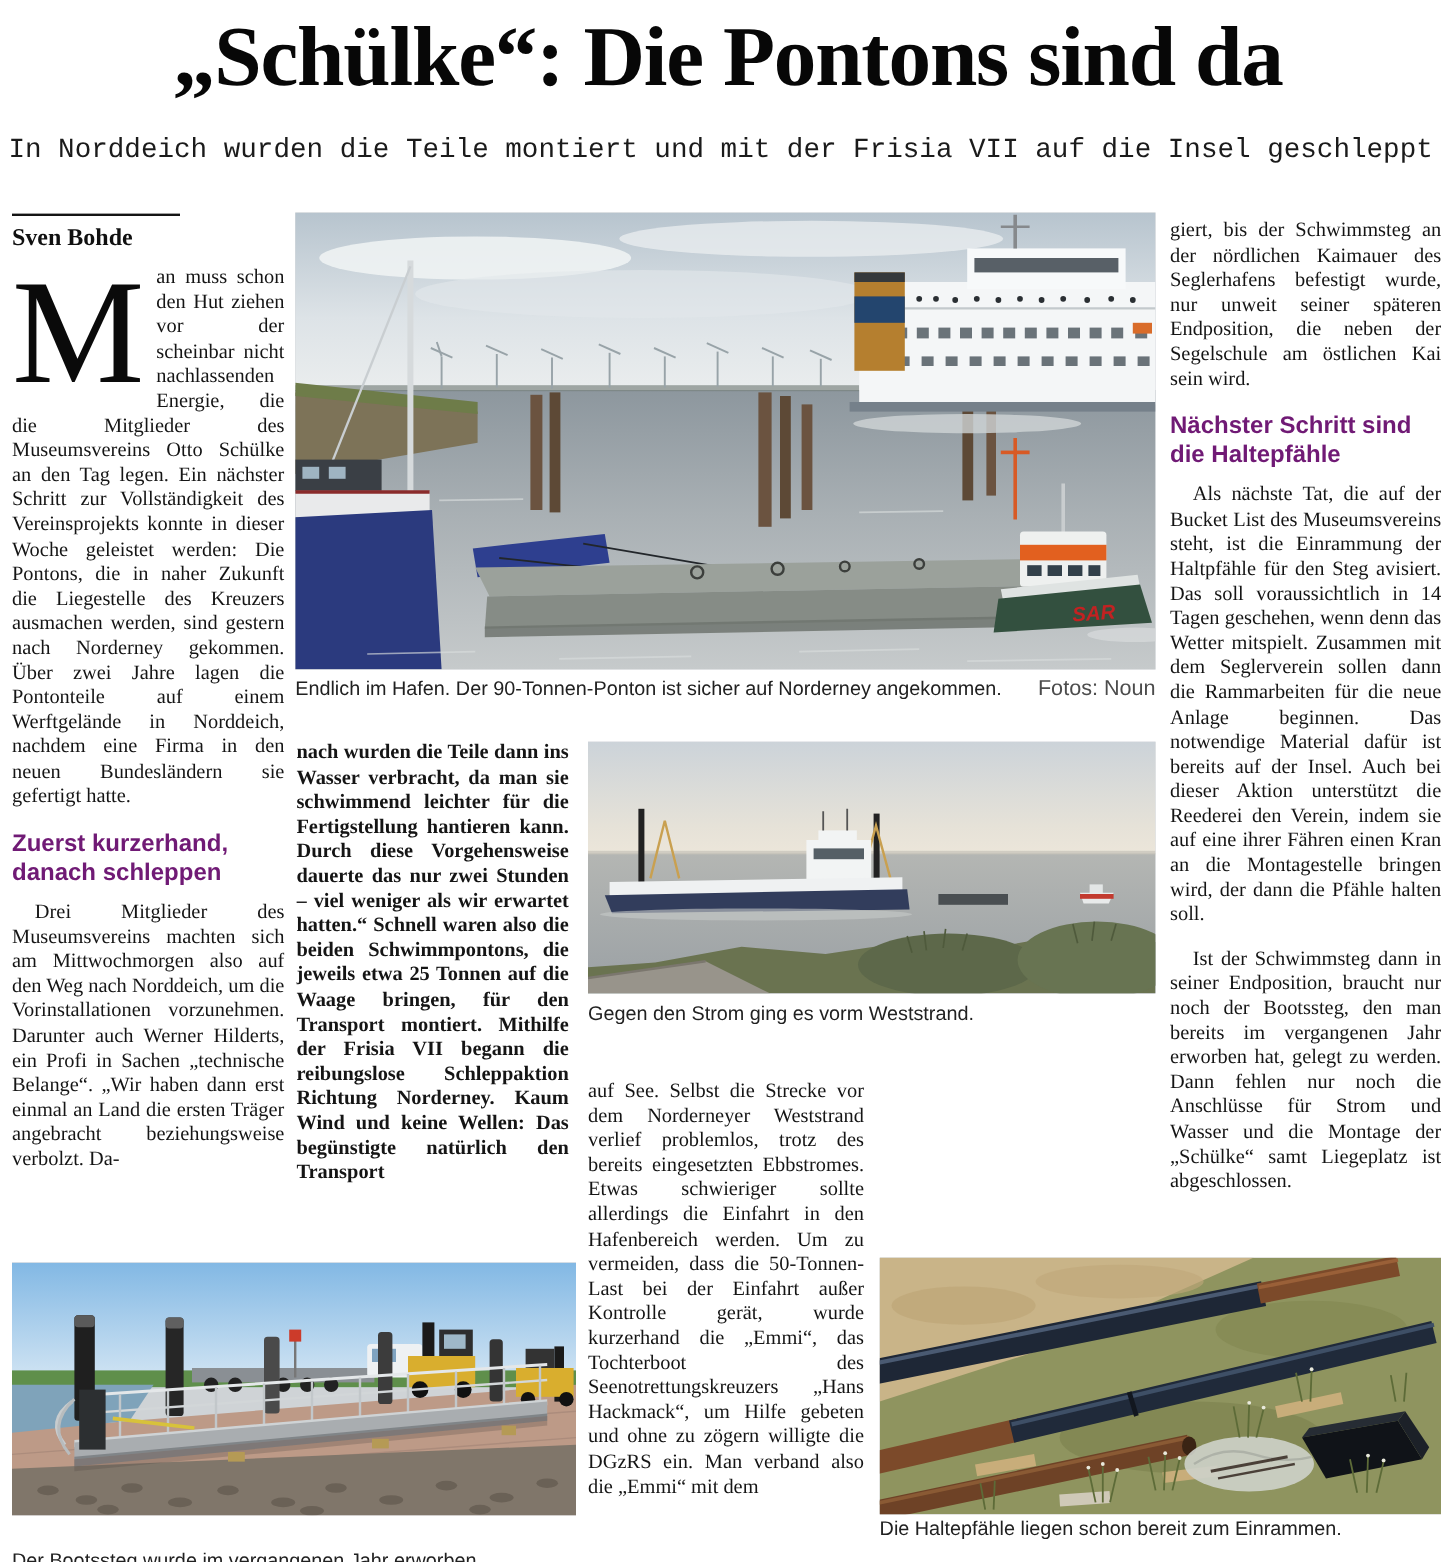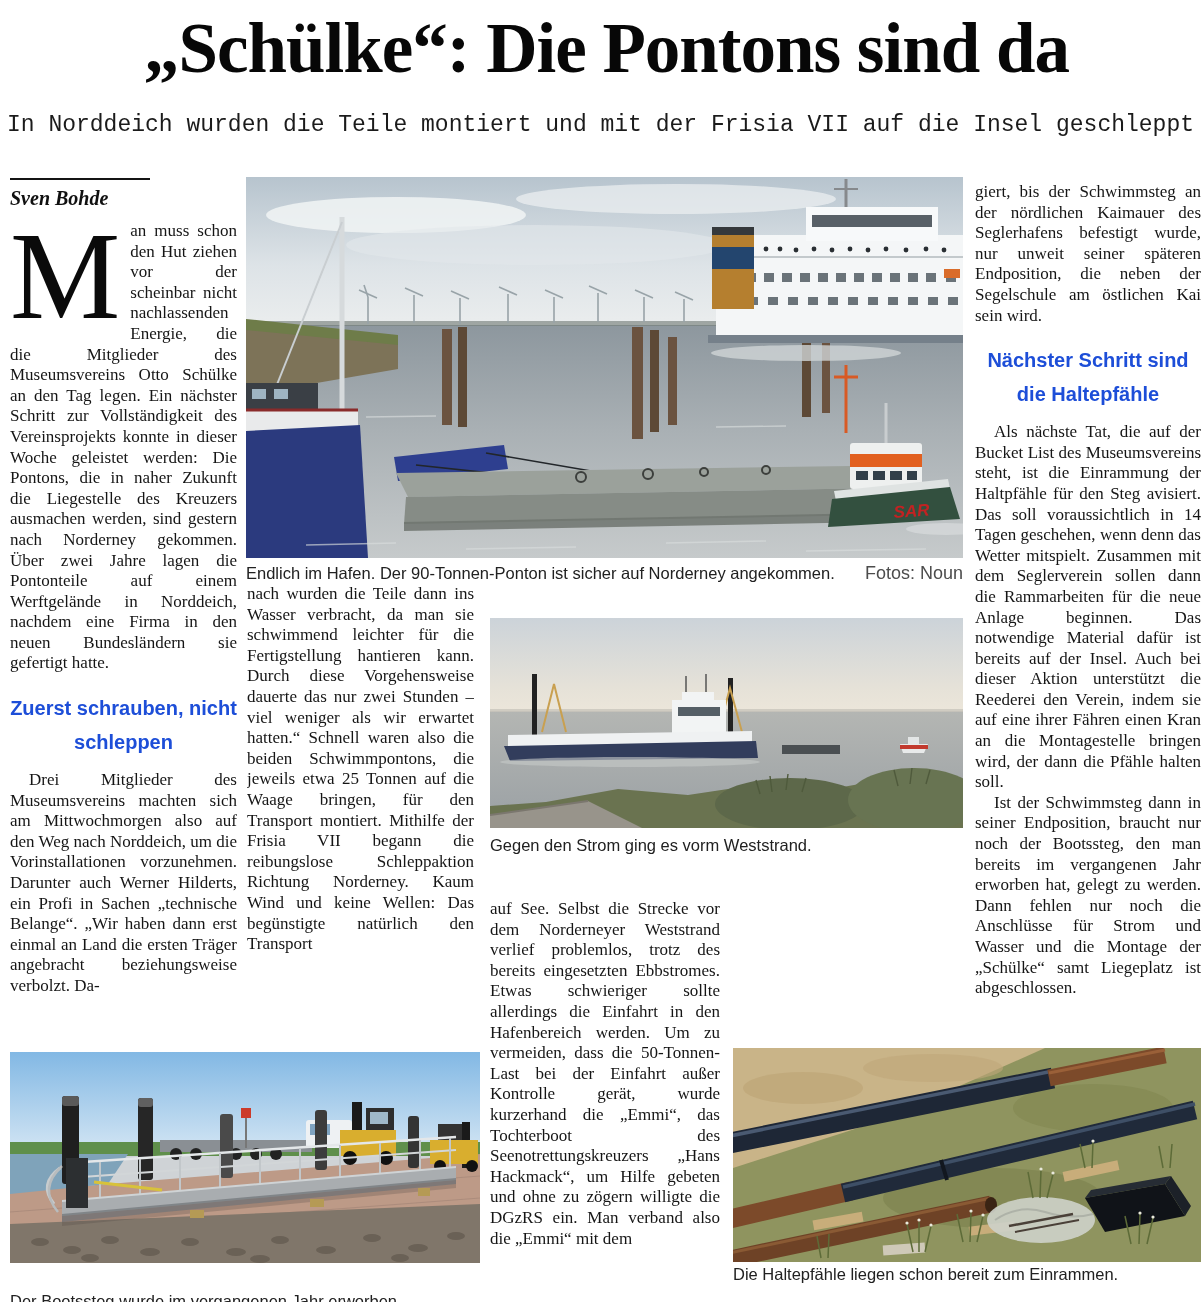--- a/index.html
+++ b/index.html
@@ -8,31 +8,31 @@
           font-family:"Liberation Serif", serif; color:#121212; overflow:hidden; }
 
   .headline { position:absolute; left:0; top:8px; width:100%; text-align:center;
               font-family:"Liberation Serif", serif; font-weight:700; font-size:71px;
               letter-spacing:-1px; color:#070707; white-space:nowrap;padding-left:12px; }
   .deck { position:absolute; left:0; top:112px; width:100%; text-align:center;
           font-family:Liberation Mono, monospace; font-size:23px; color:#1b1b1b; }
 
   .byline { position:absolute; left:10px; top:178px; width:227px; }
   .byline .rule { width:140px; border-top:2px solid #141414; margin-bottom:7px; }
-  .byline .author { font-style:italic; font-weight:700; font-size:20px; color:#101010; }
+  .byline .author { font-weight:700; font-size:20px; color:#101010; }
 
   .col { position:absolute; width:227px; font-size:17px; line-height:20.6px;
          text-align:justify; color:#151515; overflow:hidden; }
   .col p { margin:0; }
   .col p.ind { text-indent:19px; }
-  .col p + p.ind { margin-top:0; }
+  .col p + p.ind { margin-top:16px; }
   .dropcap { float:left; font-size:124px; line-height:0.80; padding:6px 10px 0 0;
              font-weight:400; color:#0a0a0a; }
-  h3.sub { font-family:"Liberation Sans", sans-serif; font-size:20px; line-height:34px;
-           font-weight:700; color:#1d4ed8; margin:17px 0 11px 0; text-align:center; }
+  h3.sub { font-family:"Liberation Sans", sans-serif; font-size:20px; line-height:24px;
+           font-weight:700; color:#701a75; margin:17px 0 11px 0; text-align:left; }
 
   .photo { position:absolute; overflow:hidden; background:#cfd3d6; }
   .photo svg { display:block; width:100%; height:100%; }
 
   .caption { position:absolute; font-family:"Liberation Sans", sans-serif;
              font-size:16.5px; color:#212121; display:flex;
              justify-content:space-between; align-items:baseline; }
   .credit { font-size:18px; color:#4c4c4c; flex:none; padding-left:14px; }
 </style>
 </head>
@@ -43,21 +43,21 @@
   <h1 class="headline">„Schülke“: Die Pontons sind da</h1>
   <div class="deck">In Norddeich wurden die Teile montiert und mit der Frisia VII auf die Insel geschleppt</div>
 
   <div class="byline">
     <div class="rule"></div>
     <div class="author">Sven Bohde</div>
   </div>
 
   <div class="col" style="left:10px; top:221px; height:812px;">
     <p><span class="dropcap">M</span><span>an muss schon den Hut ziehen vor der scheinbar nicht nachlassenden Energie, die die Mitglieder des Museumsvereins Otto Schülke an den Tag legen. Ein nächster Schritt zur Vollständigkeit des Vereinsprojekts konnte in dieser Woche geleistet werden: Die Pontons, die in naher Zukunft die Liegestelle des Kreuzers ausmachen werden, sind gestern nach Norderney gekommen. Über zwei Jahre lagen die Pontonteile auf einem Werftgelände in Norddeich, nachdem eine Firma in den neuen Bundesländern sie gefertigt hatte.</span></p>
-    <h3 class="sub">Zuerst schrauben, nicht schleppen</h3>
+    <h3 class="sub">Zuerst kurzerhand, danach schleppen</h3>
     <p class="ind">Drei Mitglieder des Museumsvereins machten sich am Mittwochmorgen also auf den Weg nach Norddeich, um die Vorinstallationen vorzunehmen. Darunter auch Werner Hilderts, ein Profi in Sachen „technische Belange“. „Wir haben dann erst einmal an Land die ersten Träger angebracht beziehungsweise verbolzt. Da-</p>
   </div>
 
   <div class="photo" style="left:246px; top:177px; width:717px; height:381px;">
     <svg viewBox="0 0 717 381" preserveAspectRatio="none">
       <defs>
         <linearGradient id="p1sky" x1="0" y1="0" x2="0" y2="1">
           <stop offset="0" stop-color="#b7c4ce"></stop>
             <stop offset="0.55" stop-color="#dde3e7"></stop>
             <stop offset="1" stop-color="#edefef"></stop>
@@ -207,21 +207,21 @@
           <line x1="120" y1="240" x2="190" y2="239"></line>
           <line x1="470" y1="250" x2="540" y2="249"></line>
       </g>
     </svg>
   </div>
   <div class="caption" style="left:246px; top:563px; width:717px;">
     <span>Endlich im Hafen. Der 90-Tonnen-Ponton ist sicher auf Norderney angekommen.</span>
     <span class="credit">Fotos: Noun</span>
   </div>
 
-  <div class="col" style="left:247px; top:584px; height:420px;">
+  <div class="col" style="left:247px; top:617px; height:420px;font-weight:bold;">
     <p>nach wurden die Teile dann ins Wasser verbracht, da man sie schwimmend leichter für die Fertigstellung hantieren kann. Durch diese Vorgehensweise dauerte das nur zwei Stunden – viel weniger als wir erwartet hatten.“ Schnell waren also die beiden Schwimmpontons, die jeweils etwa 25 Tonnen auf die Waage bringen, für den Transport montiert. Mithilfe der Frisia VII begann die reibungslose Schleppaktion Richtung Norderney. Kaum Wind und keine Wellen: Das begünstigte natürlich den Transport</p>
   </div>
 
   <div class="photo" style="left:490px; top:618px; width:473px; height:210px;">
     <svg viewBox="0 0 473 210" preserveAspectRatio="none">
       <defs>
         <linearGradient id="p2sky" x1="0" y1="0" x2="0" y2="1">
           <stop offset="0" stop-color="#ccd3d9"></stop>
             <stop offset="0.75" stop-color="#e6e2d8"></stop>
             <stop offset="1" stop-color="#ece6da"></stop>

